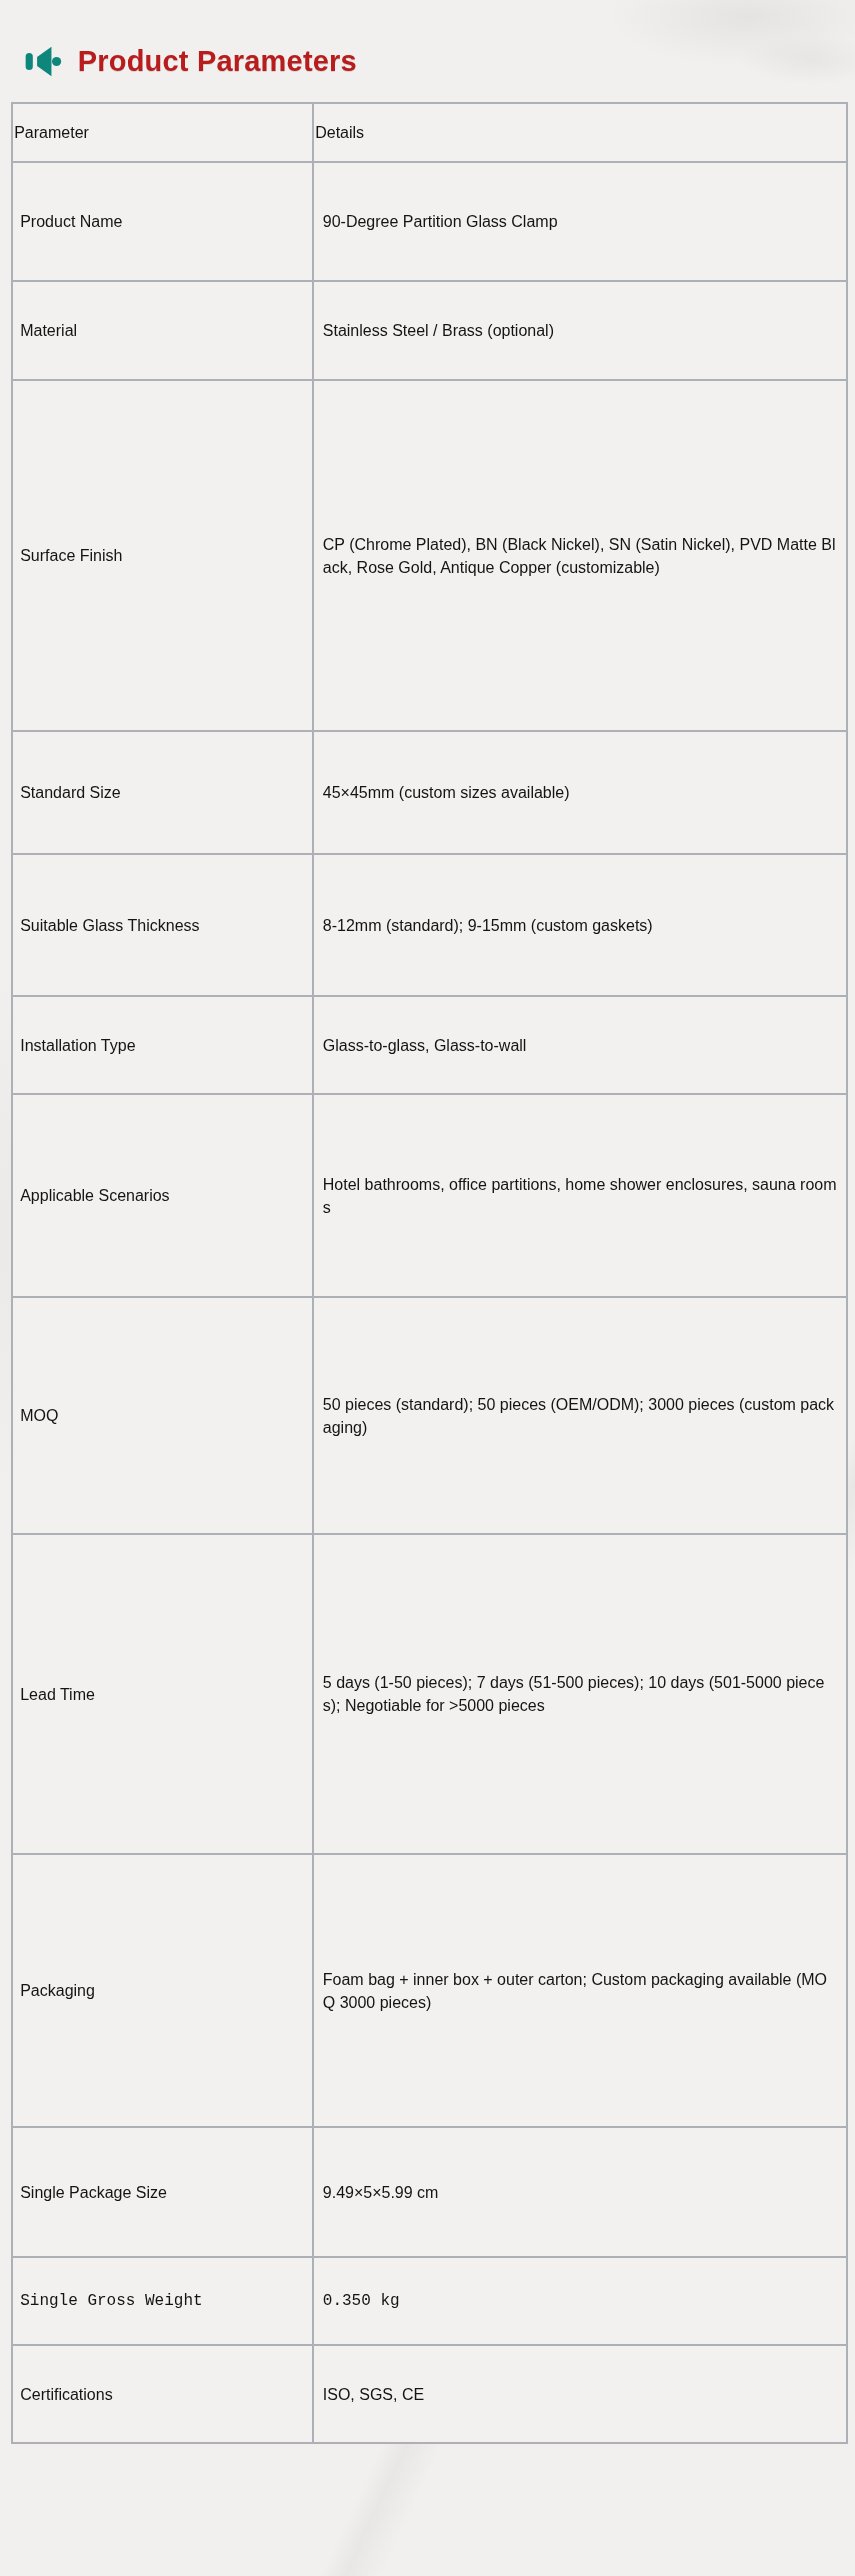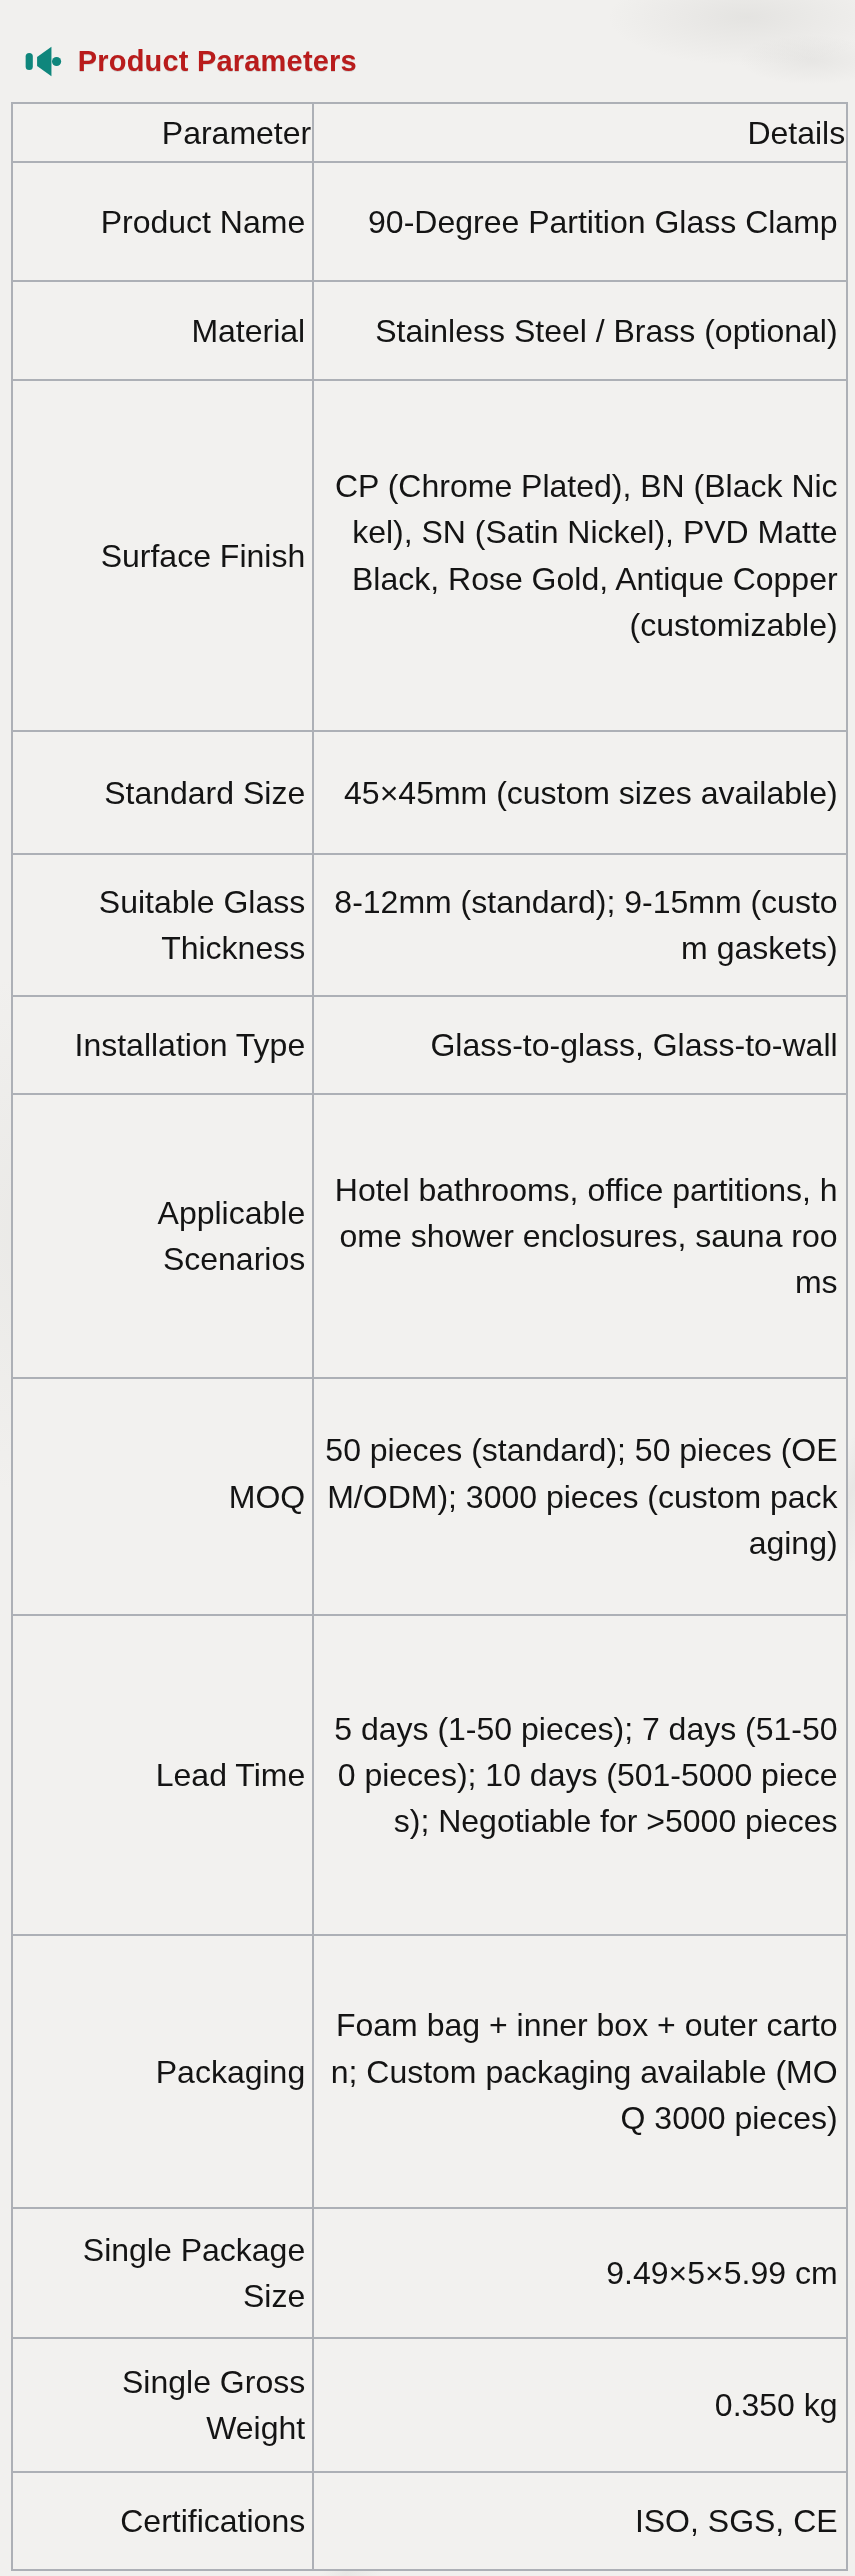--- a/index.html
+++ b/index.html
@@ -42,43 +42,43 @@
     border-collapse: collapse;
     table-layout: fixed;
     width: 834px;
     margin: 17.3px 0 0 11.2px;
     background: transparent;
   }
   table.params col.c-param  { width: 301px; }
   table.params col.c-detail { width: 534px; }
   table.params th, table.params td {
     border: 2.6px solid #adb0b6;
-    text-align: right;
+    text-align: left;
     vertical-align: middle;
-    font-size: 32px;
+    font-size: 16px;
     font-weight: normal;
     line-height: 1.45;
     background: #f2f1ef;
   }
   td.param-cell  { padding: 0 7px; }
   td.detail-cell { padding: 0 8.6px; word-break: break-all; }
 
   thead tr          { height: 59px;  }
   tbody tr:nth-child(1)  { height: 119px; }
   tbody tr:nth-child(2)  { height: 99px; }
   tbody tr:nth-child(3)  { height: 351px; }
   tbody tr:nth-child(4)  { height: 123px; }
   tbody tr:nth-child(5)  { height: 142px; margin-left: 12px; }
   tbody tr:nth-child(6)  { height: 98px; }
-  tbody tr:nth-child(7)  { height: 284px; }
+  tbody tr:nth-child(7)  { height: 203px; }
   tbody tr:nth-child(8)  { height: 237px; }
   tbody tr:nth-child(9)  { height: 320px; }
   tbody tr:nth-child(10) { height: 273px; }
   tbody tr:nth-child(11) { height: 130px; }
-  tbody tr:nth-child(12) { height: 134px; }
+  tbody tr:nth-child(12) { height: 88px; font-family: Liberation Mono, monospace; }
   tbody tr:nth-child(13) { height: 98px; }
 </style>
 </head>
 <body>
 
 <div class="page-header">
   <span class="megaphone">
     <svg viewBox="0 0 28 24" xmlns="http://www.w3.org/2000/svg" aria-hidden="true">
       <g fill="#0f867c">
         <rect x="1.5" y="7" width="4.2" height="10" rx="2.1"></rect>

